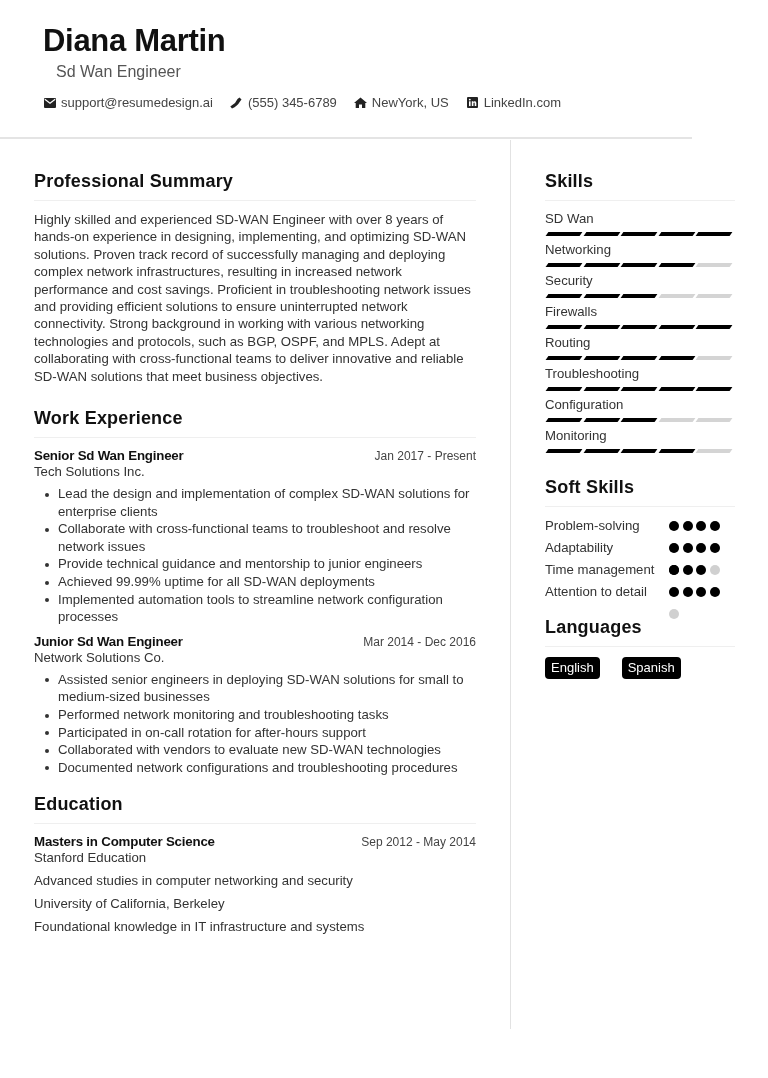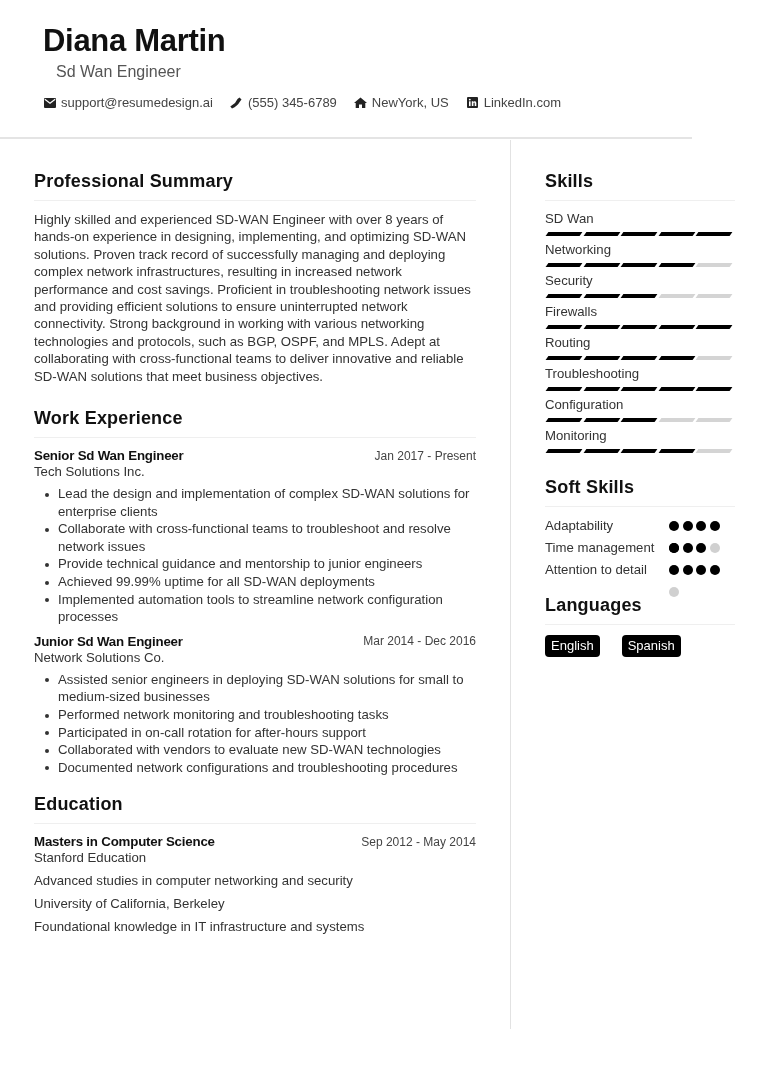--- a/index.html
+++ b/index.html
@@ -17,21 +17,21 @@
     .divider-v { position: absolute; left: 510px; top: 140px; width: 1px; height: 889px; background: #e2e2e2; }
 
     .left { position: absolute; left: 34px; top: 171px; width: 442px; }
     .right { position: absolute; left: 545px; top: 171px; width: 190px; }
 
     .sec-title { font-size: 18px; font-weight: 700; color: #111; letter-spacing: 0.2px; padding-bottom: 8px; border-bottom: 1px solid #efefef; margin-bottom: 10px; }
     .summary { font-size: 13.2px; line-height: 17.4px; color: #333; }
 
     .section { margin-bottom: 22px; }
     .job { margin-bottom: 8px; }
-    .job-head { display: flex; justify-content: space-between; align-items: center; }
+    .job-head { display: flex; justify-content: space-between; align-items: flex-end; }
     .job-title { font-size: 13.3px; font-weight: 700; color: #111; letter-spacing: -0.2px; }
     .job-date { font-size: 12px; color: #444; }
     .job-company { font-size: 13.2px; color: #333; margin-top: 1px; }
     .bullets { list-style: none; margin-top: 6px; padding-left: 9px; }
     .bullets li { position: relative; padding-left: 15px; font-size: 13.2px; line-height: 17.6px; color: #333; }
     .bullets li::before { content: ""; position: absolute; left: 2px; top: 7.5px; width: 4px; height: 4px; border-radius: 50%; background: #333; }
 
     .edu { margin-bottom: 8px; }
     .edu-desc { font-size: 13.2px; color: #333; margin-top: 8px; }
 
@@ -239,20 +239,30 @@
             <span class="seg off"></span>
           </div>
         </div>
       </div>
   </div>
 
   <div class="section" style="margin-bottom:16px;">
     <div class="sec-title">Soft Skills</div>
     <div id="soft-list">
         <div class="soft-row">
+          <div class="soft-name">Problem-solving</div>
+          <div class="dots">
+            <span class="dot"></span>
+            <span class="dot"></span>
+            <span class="dot"></span>
+            <span class="dot"></span>
+            <span class="dot off"></span>
+          </div>
+        </div>
+        <div class="soft-row">
           <div class="soft-name">Adaptability</div>
           <div class="dots">
             <span class="dot"></span>
             <span class="dot"></span>
             <span class="dot"></span>
             <span class="dot"></span>
             <span class="dot"></span>
           </div>
         </div>
         <div class="soft-row">

